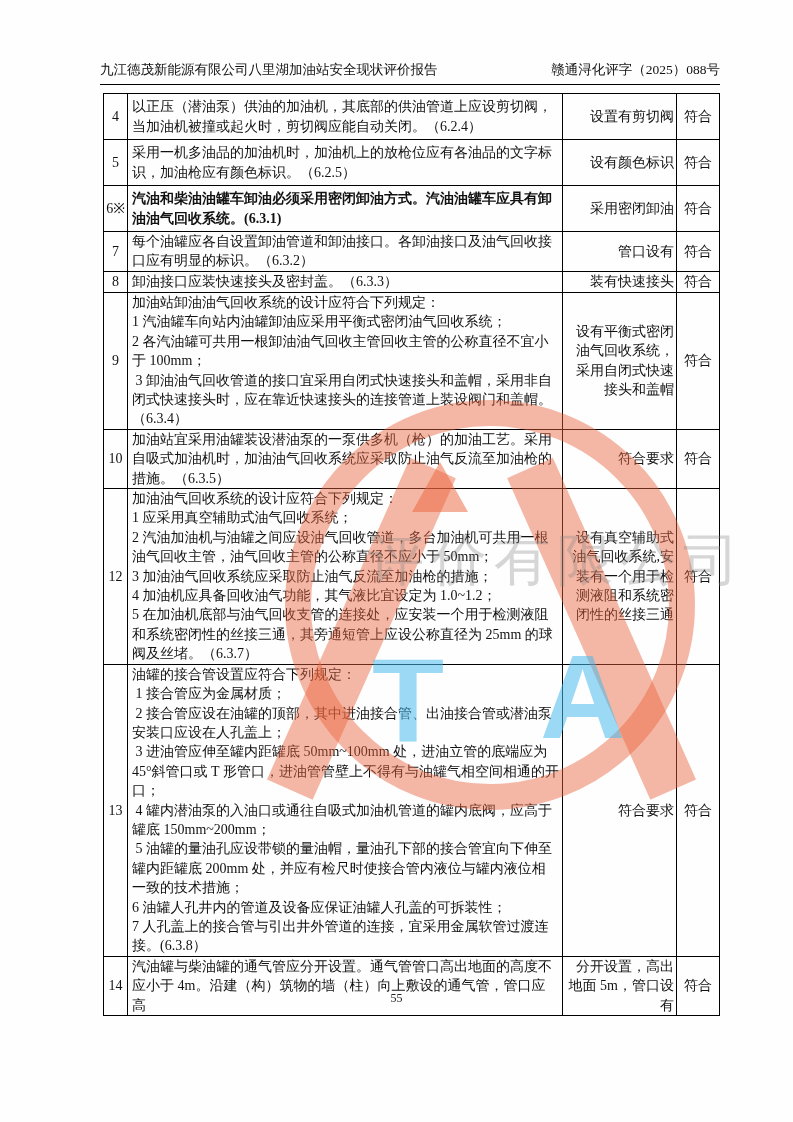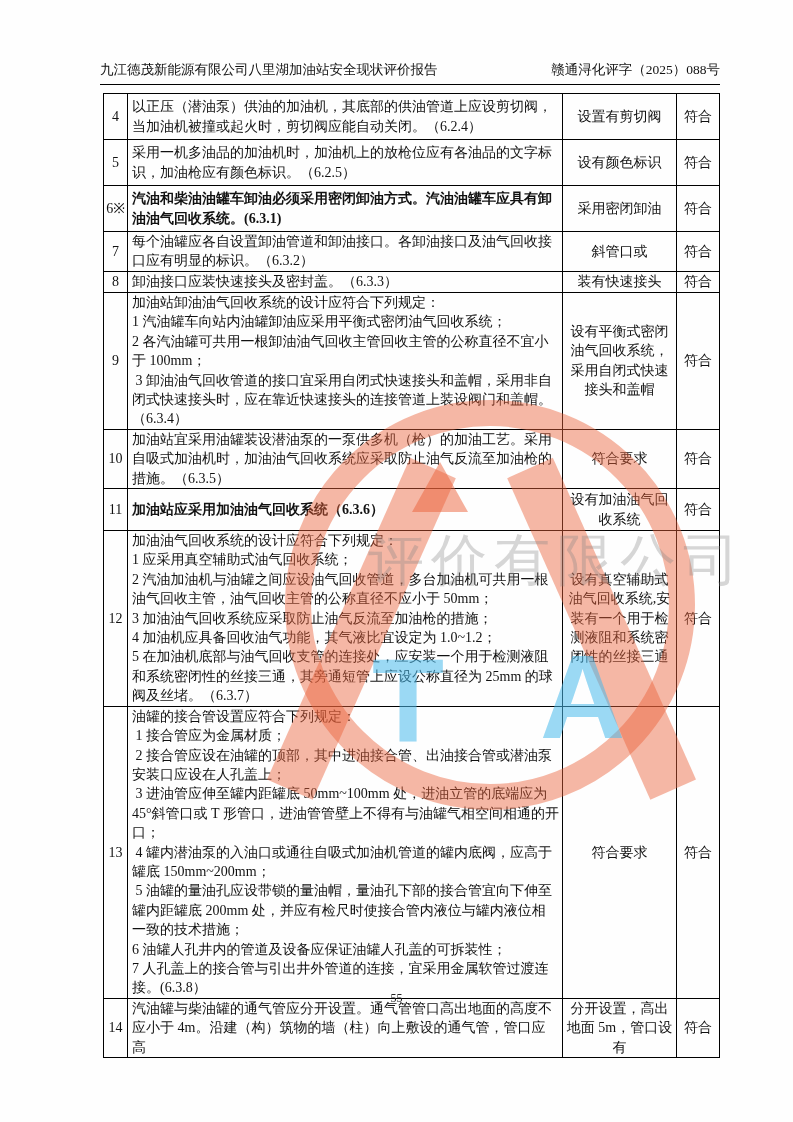--- a/index.html
+++ b/index.html
@@ -18,21 +18,21 @@
   table.main{
     position:absolute;left:103px;top:93px;width:616px;
     border-collapse:collapse;table-layout:fixed;
   }
   table.main td{
     border:1px solid #000;vertical-align:middle;
     font-size:14px;line-height:19.4px;overflow:hidden;
   }
   td.c-no{text-align:center;padding:0;font-size:13px;}
   td.c-content{text-align:left;padding:0 3px 0 4px;white-space:pre-wrap;}
-  td.c-status{text-align:center;padding:0 2px;}
+  td.c-status{text-align:right;padding:0 2px;}
   td.c-result{text-align:center;padding:0;}
   tr.bold-row td.c-content{font-weight:bold;}
   
   .footer{
     position:absolute;left:0;top:991px;width:793px;text-align:center;
     font-size:12px;color:#222;
   }
   
   .wm{position:absolute;pointer-events:none;z-index:5;}
   .seal-ring{
@@ -91,21 +91,21 @@
       </tr>
       <tr class="bold-row" style="height:46px">
         <td class="c-no">6※</td>
         <td class="c-content">汽油和柴油油罐车卸油必须采用密闭卸油方式。汽油油罐车应具有卸油油气回收系统。(6.3.1)</td>
         <td class="c-status">采用密闭卸油</td>
         <td class="c-result">符合</td>
       </tr>
       <tr style="height:39px">
         <td class="c-no">7</td>
         <td class="c-content">每个油罐应各自设置卸油管道和卸油接口。各卸油接口及油气回收接口应有明显的标识。（6.3.2）</td>
-        <td class="c-status">斜管口或</td>
+        <td class="c-status">管口设有</td>
         <td class="c-result">符合</td>
       </tr>
       <tr style="height:21px">
         <td class="c-no">8</td>
         <td class="c-content">卸油接口应装快速接头及密封盖。（6.3.3）</td>
         <td class="c-status">装有快速接头</td>
         <td class="c-result">符合</td>
       </tr>
       <tr style="height:137px">
         <td class="c-no">9</td>
@@ -113,26 +113,20 @@
 1 汽油罐车向站内油罐卸油应采用平衡式密闭油气回收系统；
 2 各汽油罐可共用一根卸油油气回收主管回收主管的公称直径不宜小于 100mm；
  3 卸油油气回收管道的接口宜采用自闭式快速接头和盖帽，采用非自闭式快速接头时，应在靠近快速接头的连接管道上装设阀门和盖帽。（6.3.4）</td>
         <td class="c-status">设有平衡式密闭油气回收系统，采用自闭式快速接头和盖帽</td>
         <td class="c-result">符合</td>
       </tr>
       <tr style="height:42px">
         <td class="c-no">10</td>
         <td class="c-content">加油站宜采用油罐装设潜油泵的一泵供多机（枪）的加油工艺。采用自吸式加油机时，加油油气回收系统应采取防止油气反流至加油枪的措施。（6.3.5）</td>
         <td class="c-status">符合要求</td>
-        <td class="c-result">符合</td>
-      </tr>
-      <tr class="bold-row" style="height:42px">
-        <td class="c-no">11</td>
-        <td class="c-content">加油站应采用加油油气回收系统（6.3.6）</td>
-        <td class="c-status">设有加油油气回收系统</td>
         <td class="c-result">符合</td>
       </tr>
       <tr style="height:171px">
         <td class="c-no">12</td>
         <td class="c-content">加油油气回收系统的设计应符合下列规定：
 1 应采用真空辅助式油气回收系统；
 2 汽油加油机与油罐之间应设油气回收管道，多台加油机可共用一根油气回收主管，油气回收主管的公称直径不应小于 50mm；
 3 加油油气回收系统应采取防止油气反流至加油枪的措施；
 4 加油机应具备回收油气功能，其气液比宜设定为 1.0~1.2；
 5 在加油机底部与油气回收支管的连接处，应安装一个用于检测液阻和系统密闭性的丝接三通，其旁通短管上应设公称直径为 25mm 的球阀及丝堵。（6.3.7）</td>

